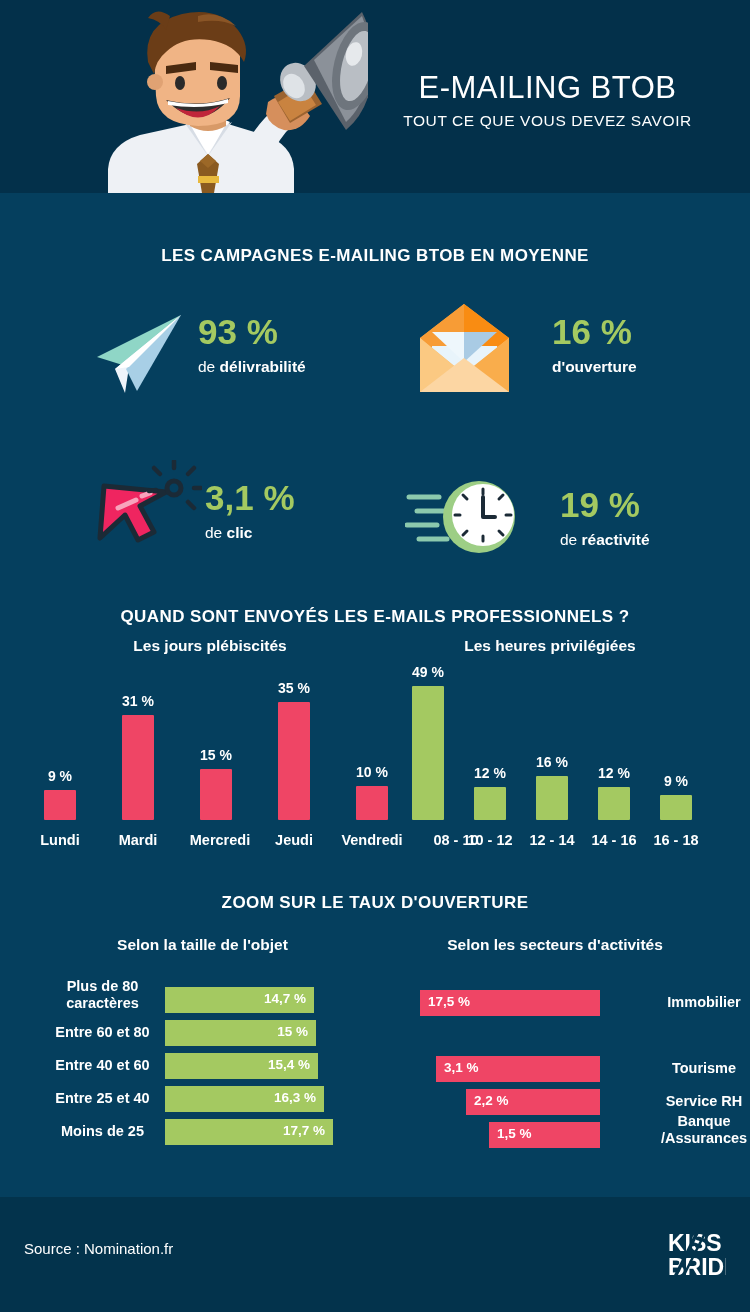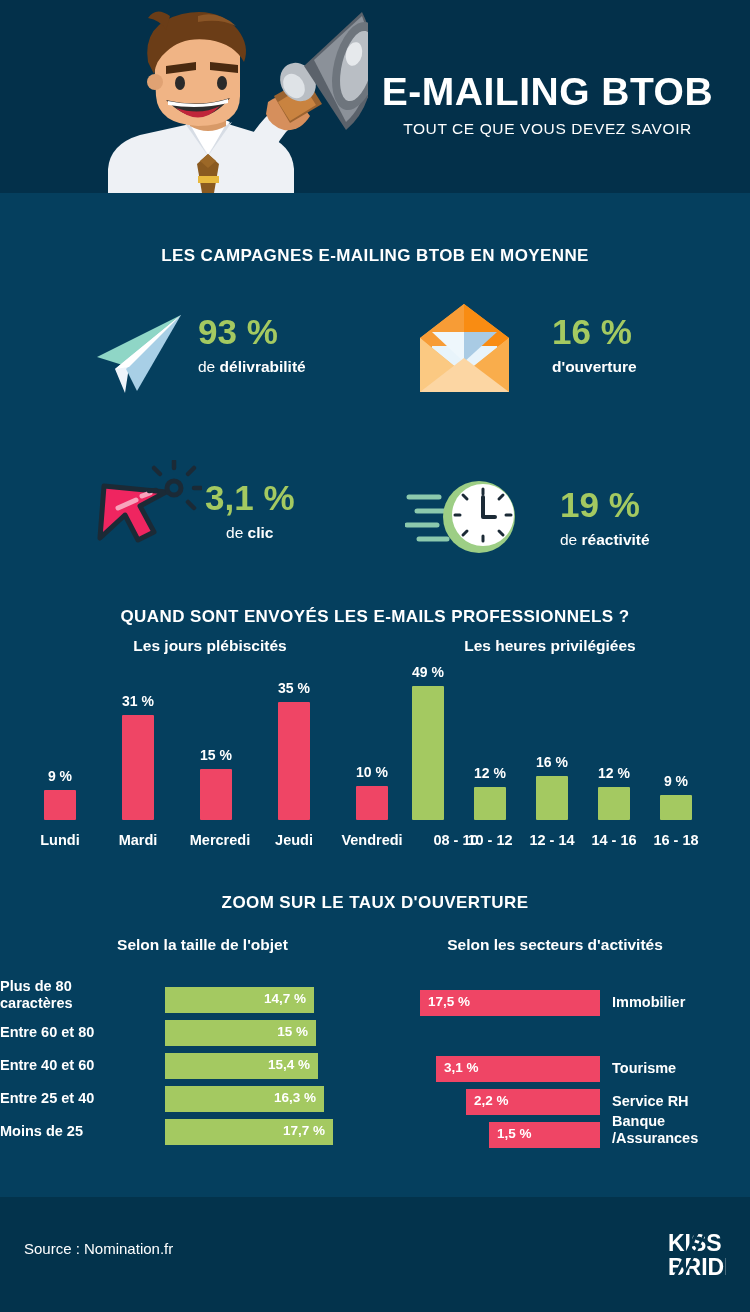--- a/index.html
+++ b/index.html
@@ -12,21 +12,21 @@
   .page { position: relative; width: 750px; height: 1312px; background: #053f5e; }
 
   
   .header {
     position: absolute; left: 0; top: 0; width: 750px; height: 193px;
     background: #03304a;
   }
   .hero-art { position: absolute; left: 78px; top: 4px; width: 290px; height: 189px; }
   .title-block { position: absolute; left: 370px; top: 72px; width: 355px; text-align: center; }
   .title-main {
-    font-size: 39px; font-weight: bold; color: #ffffff;
+    font-size: 31px; font-weight: normal; color: #ffffff;
     letter-spacing: 0.5px; line-height: 1.05; white-space: nowrap;
   }
   .title-sub {
     font-size: 15.5px; color: #ffffff; letter-spacing: 0.6px;
     margin-top: 7px; white-space: nowrap;
   }
 
   
   .sec-title {
     position: absolute; width: 750px; text-align: center;
@@ -39,21 +39,21 @@
 
   
   .kpi { position: absolute; }
   .kpi-icon { position: absolute; }
   .kpi-text { position: absolute; }
   .kpi-value {
     font-size: 35px; font-weight: bold; color: #a4c961;
     line-height: 1; white-space: nowrap;
   }
   .kpi-label {
-    font-size: 15.5px; color: #ffffff; margin-top: 9px; white-space: nowrap; text-align: center;
+    font-size: 15.5px; color: #ffffff; margin-top: 9px; white-space: nowrap;
   }
   .kpi-label b { font-weight: bold; }
 
   
   .colchart { position: absolute; }
   .col-bar { position: absolute; bottom: 28px; border-radius: 1px; }
   .col-val {
     position: absolute; font-size: 14px; font-weight: bold; color: #ffffff;
     white-space: nowrap; text-align: center;
   }
@@ -66,21 +66,21 @@
   .hrow { position: absolute; height: 26px; }
   .hbar { position: absolute; height: 26px; top: 0; }
   .hbar-val {
     position: absolute; top: 4px; font-size: 13.5px; font-weight: bold;
     color: #ffffff; white-space: nowrap;
   }
   .hlab {
     position: absolute; font-size: 14.5px; font-weight: bold; color: #ffffff;
     white-space: nowrap; line-height: 1.15;
   }
-  .hlab.right { text-align: left; }
+  .hlab.right { text-align: center; margin-left: 25px; }
 
   
   .footer {
     position: absolute; left: 0; bottom: 0; width: 750px; height: 115px;
     background: #03334c;
   }
   .footer-src {
     position: absolute; left: 24px; top: 43px;
     font-size: 15px; color: #ffffff; white-space: nowrap;
   }

